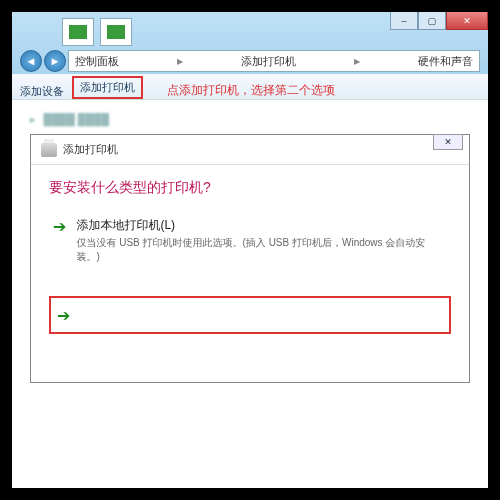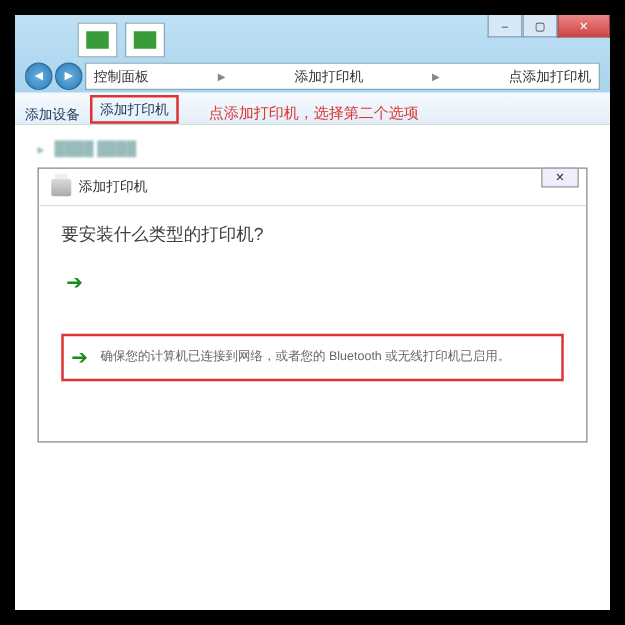--- a/index.html
+++ b/index.html
@@ -21,21 +21,21 @@
 .highlight-box { border: 2px solid #d33; padding: 2px 6px; margin-left: -6px; }
 .annotation { color: #d33; font-size: 12px; margin-left: 10px; }
 .content-area { position: relative; padding: 10px 18px 0 18px; }
 .blur-row { height: 18px; display: flex; align-items: center; gap: 8px; color: #9bb; font-size: 11px; filter: blur(1px); }
 .wizard { margin-top: 6px; border: 1px solid #888; background: #fff; position: relative; }
 .wizard-close { position: absolute; right: 6px; top: -1px; width: 30px; height: 16px; border: 1px solid #999; background: #eef; font-size: 9px; display: flex; align-items: center; justify-content: center; color: #333; }
 .wizard-header { height: 30px; display: flex; align-items: center; gap: 6px; padding: 0 10px; font-size: 11px; color: #333; border-bottom: 1px solid #ddd; }
 .printer-ico { width: 16px; height: 14px; background: linear-gradient(#ddd, #aaa); border-radius: 2px; position: relative; }
 .printer-ico::before { content: ""; position: absolute; top: -4px; left: 3px; right: 3px; height: 4px; background: #eee; }
 .wizard-body { padding: 14px 18px 20px 18px; }
-.wizard-title { font-size: 14px; color: #404040; margin-bottom: 16px; }
+.wizard-title { font-size: 14px; color: #be185d; margin-bottom: 16px; }
 .option { display: flex; gap: 10px; margin-bottom: 28px; padding: 4px; }
 .arrow { color: #1a8a1a; font-size: 16px; line-height: 1; margin-top: 2px; }
 .opt-text .opt-title { font-size: 12px; color: #222; }
 .opt-text .opt-desc { font-size: 10px; color: #666; margin-top: 2px; line-height: 1.4; }
 .option.boxed { border: 2px solid #d33; padding: 8px 6px; margin-top: 10px; }
 </style>
 </head>
 <body>
 
 <div class="screen">
@@ -54,21 +54,21 @@
         </div>
     </div>
     <div class="nav-bar">
       <div class="nav-btn">◄</div>
       <div class="nav-btn">►</div>
       <div class="breadcrumb">
         <span>控制面板</span>
         <span class="crumb-sep">▶</span>
         <span>添加打印机</span>
         <span class="crumb-sep">▶</span>
-        <span>点添加打印机</span>
+        <span>硬件和声音</span>
       </div>
     </div>
   </div>
 
   <div class="toolbar">
     <span class="item">添加设备</span>
     <span class="item highlight-box">添加打印机</span>
     <span class="annotation">点添加打印机，选择第二个选项</span>
   </div>
 
@@ -82,24 +82,27 @@
       <div class="wizard-close">✕</div>
       <div class="wizard-header">
         <div class="printer-ico"></div>
         <span>添加打印机</span>
       </div>
       <div class="wizard-body">
         <div class="wizard-title">要安装什么类型的打印机?</div>
 
         <div class="option">
           <div class="arrow">➔</div>
+          <div class="opt-text">
+            <div class="opt-title">添加本地打印机(L)</div>
+            <div class="opt-desc">仅当没有 USB 打印机时使用此选项。(插入 USB 打印机后，Windows 会自动安装。)</div>
+          </div>
         </div>
 
         <div class="option boxed">
           <div class="arrow">➔</div>
           <div class="opt-text">
-            <div class="opt-desc">确保您的计算机已连接到网络，或者您的 Bluetooth 或无线打印机已启用。</div>
           </div>
         </div>
       </div>
     </div>
   </div>
 </div>
 
 </body></html>

